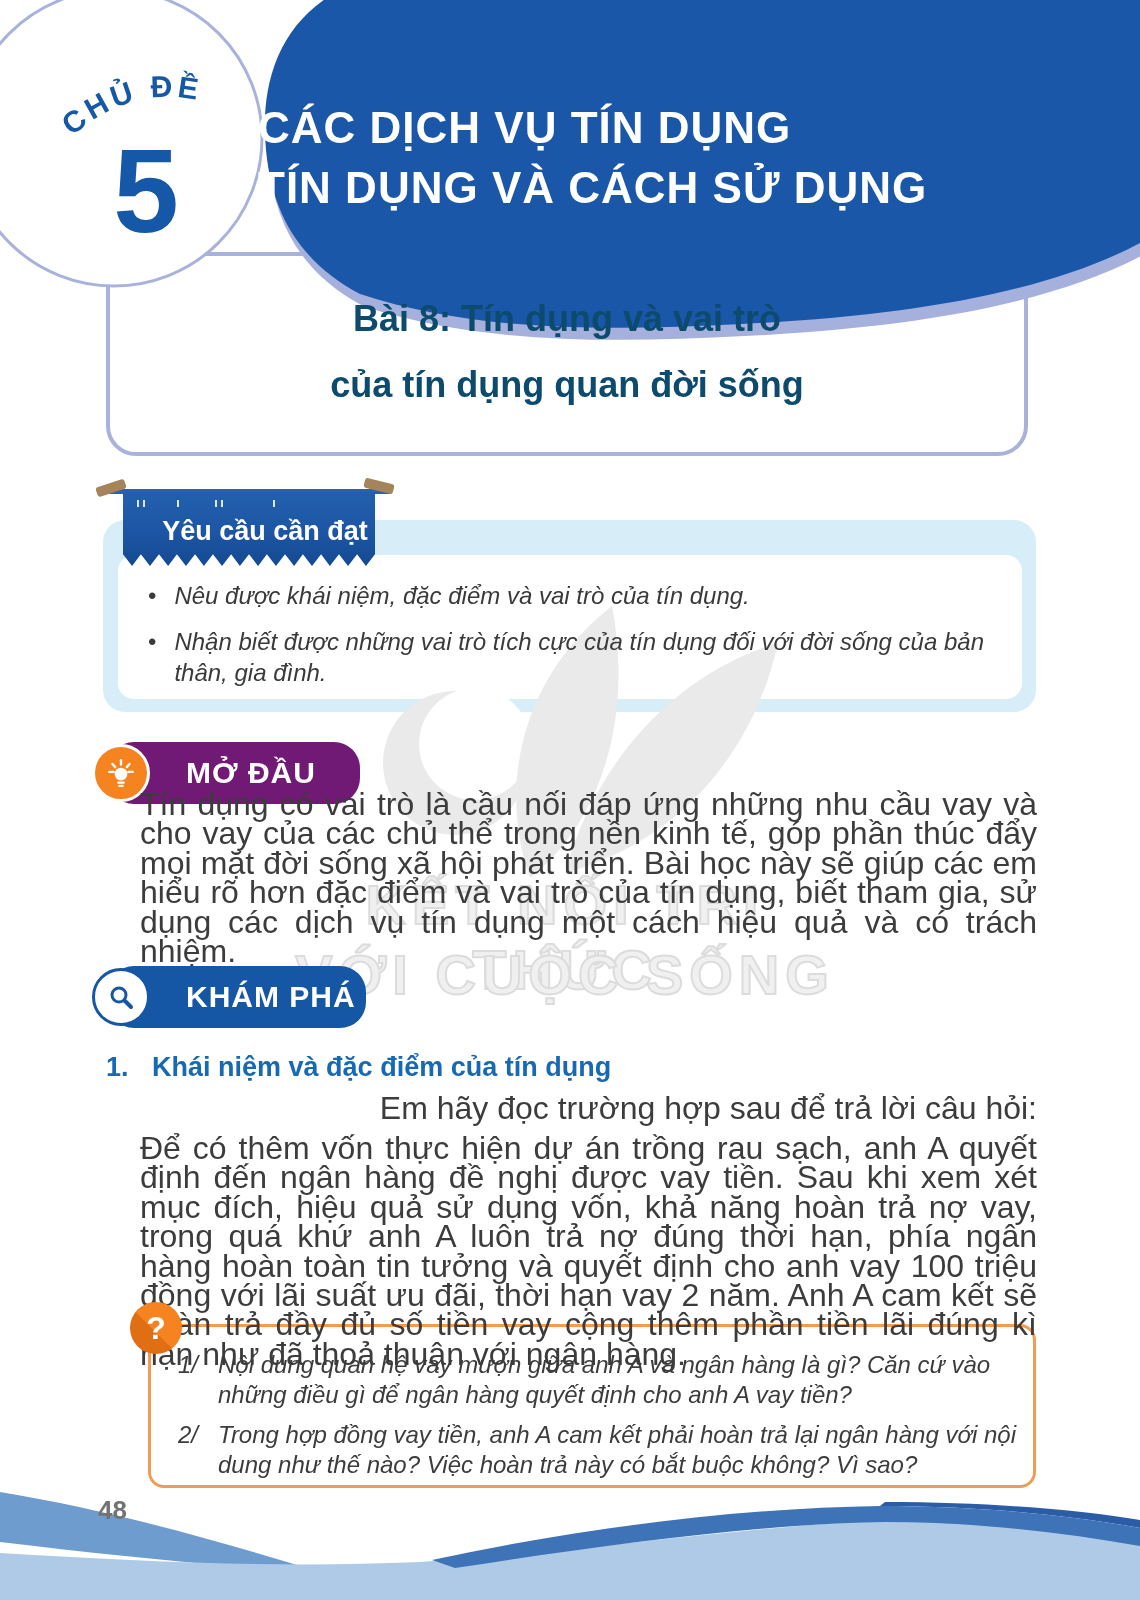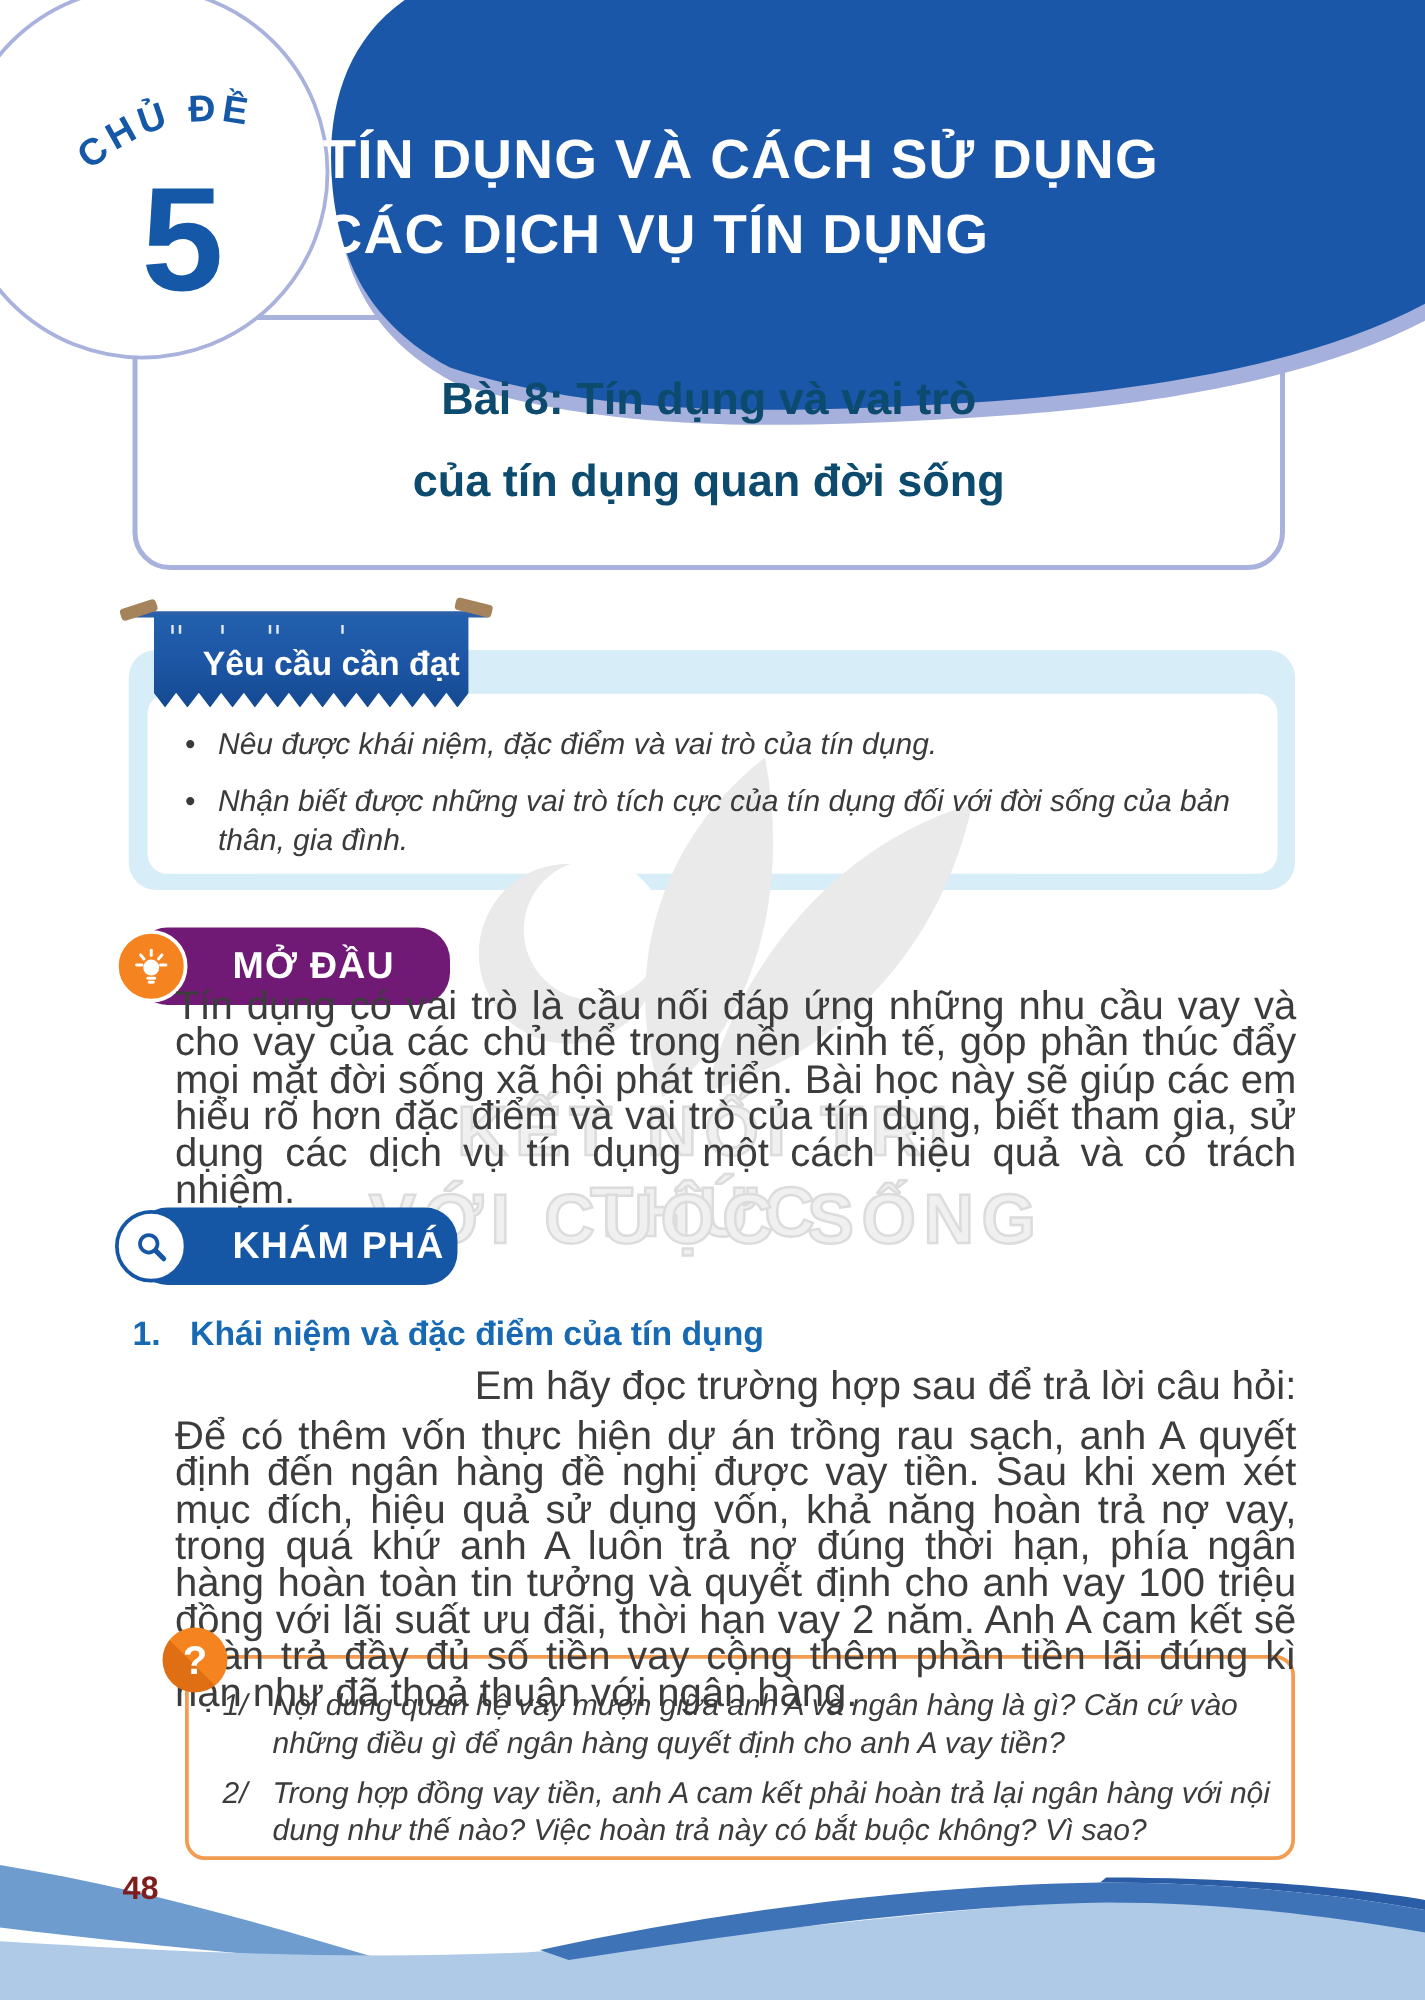--- a/index.html
+++ b/index.html
@@ -61,21 +61,21 @@
   .qmark{left:130px;top:1302px;width:52px;height:52px;border-radius:50%;
          background:linear-gradient(45deg,#DF6F12 46%,#F5831F 46%);
          color:#fff;font-weight:bold;font-size:32px;display:flex;align-items:center;
          justify-content:center;}
   .qrow{display:flex;font-style:italic;font-size:24px;line-height:29.5px;color:#3C3C3C;}
   .qrow .qnum{width:40px;flex:none;}
   .qrow1{left:178px;top:1350px;width:846px;}
   .qrow2{left:178px;top:1420px;width:846px;}
 
   
-  .pagenum{left:98px;top:1495px;font-size:26px;font-weight:bold;color:#7f1d1d;}
+  .pagenum{left:98px;top:1495px;font-size:26px;font-weight:bold;color:#737373;}
   .wave-svg{left:0;top:1462px;}
 
   
   .wm{pointer-events:none;}
   .wm-text{left:270px;width:590px;text-align:center;font-weight:bold;font-size:56px;
            letter-spacing:6px;color:#f0f0f0;-webkit-text-stroke:2px #dcdcdc;}
   .wm1{top:872px;} .wm2{top:942px;}
 </style>
 </head>
 <body>
@@ -89,22 +89,22 @@
     <path d="M 340 -10 C 276 24 260 88 266 150 C 272 214 300 262 360 294 C 470 330 595 332 742 324 C 914 316 1050 291 1140 243 L 1140 -10 Z" fill="#1B57A8"></path>
     <circle cx="114" cy="138" r="148" fill="#ffffff" stroke="#A9B2DC" stroke-width="3"></circle>
     <path id="arcpath" d="M 66 142 Q 146 66 246 118" fill="none"></path>
     <text font-size="30" font-weight="bold" fill="#1558A7" letter-spacing="4" font-family="Liberation Sans, DejaVu Sans, sans-serif">
       <textPath href="#arcpath" startOffset="8">CHỦ ĐỀ</textPath>
     </text>
     <text x="146" y="232" font-size="118" font-weight="bold" fill="#1558A7" text-anchor="middle" font-family="Liberation Sans, DejaVu Sans, sans-serif">5</text>
   </svg>
 
   <div class="abs z3 hdr-title">
+    <div>CÁC DỊCH VỤ TÍN DỤNG</div>
     <div>TÍN DỤNG VÀ CÁCH SỬ DỤNG</div>
-    <div>CÁC DỊCH VỤ TÍN DỤNG</div>
   </div>
 
   <div class="abs z2 bai8-text">
     <div>Bài 8: Tín dụng và vai trò</div>
     <div>của tín dụng quan đời sống</div>
   </div>
 
   <div class="wm">
     <svg class="abs z2" style="left:380px;top:588px;" width="430" height="300" viewBox="0 0 430 300">
       <circle cx="75" cy="175" r="72" fill="#EAEAEA"></circle>

